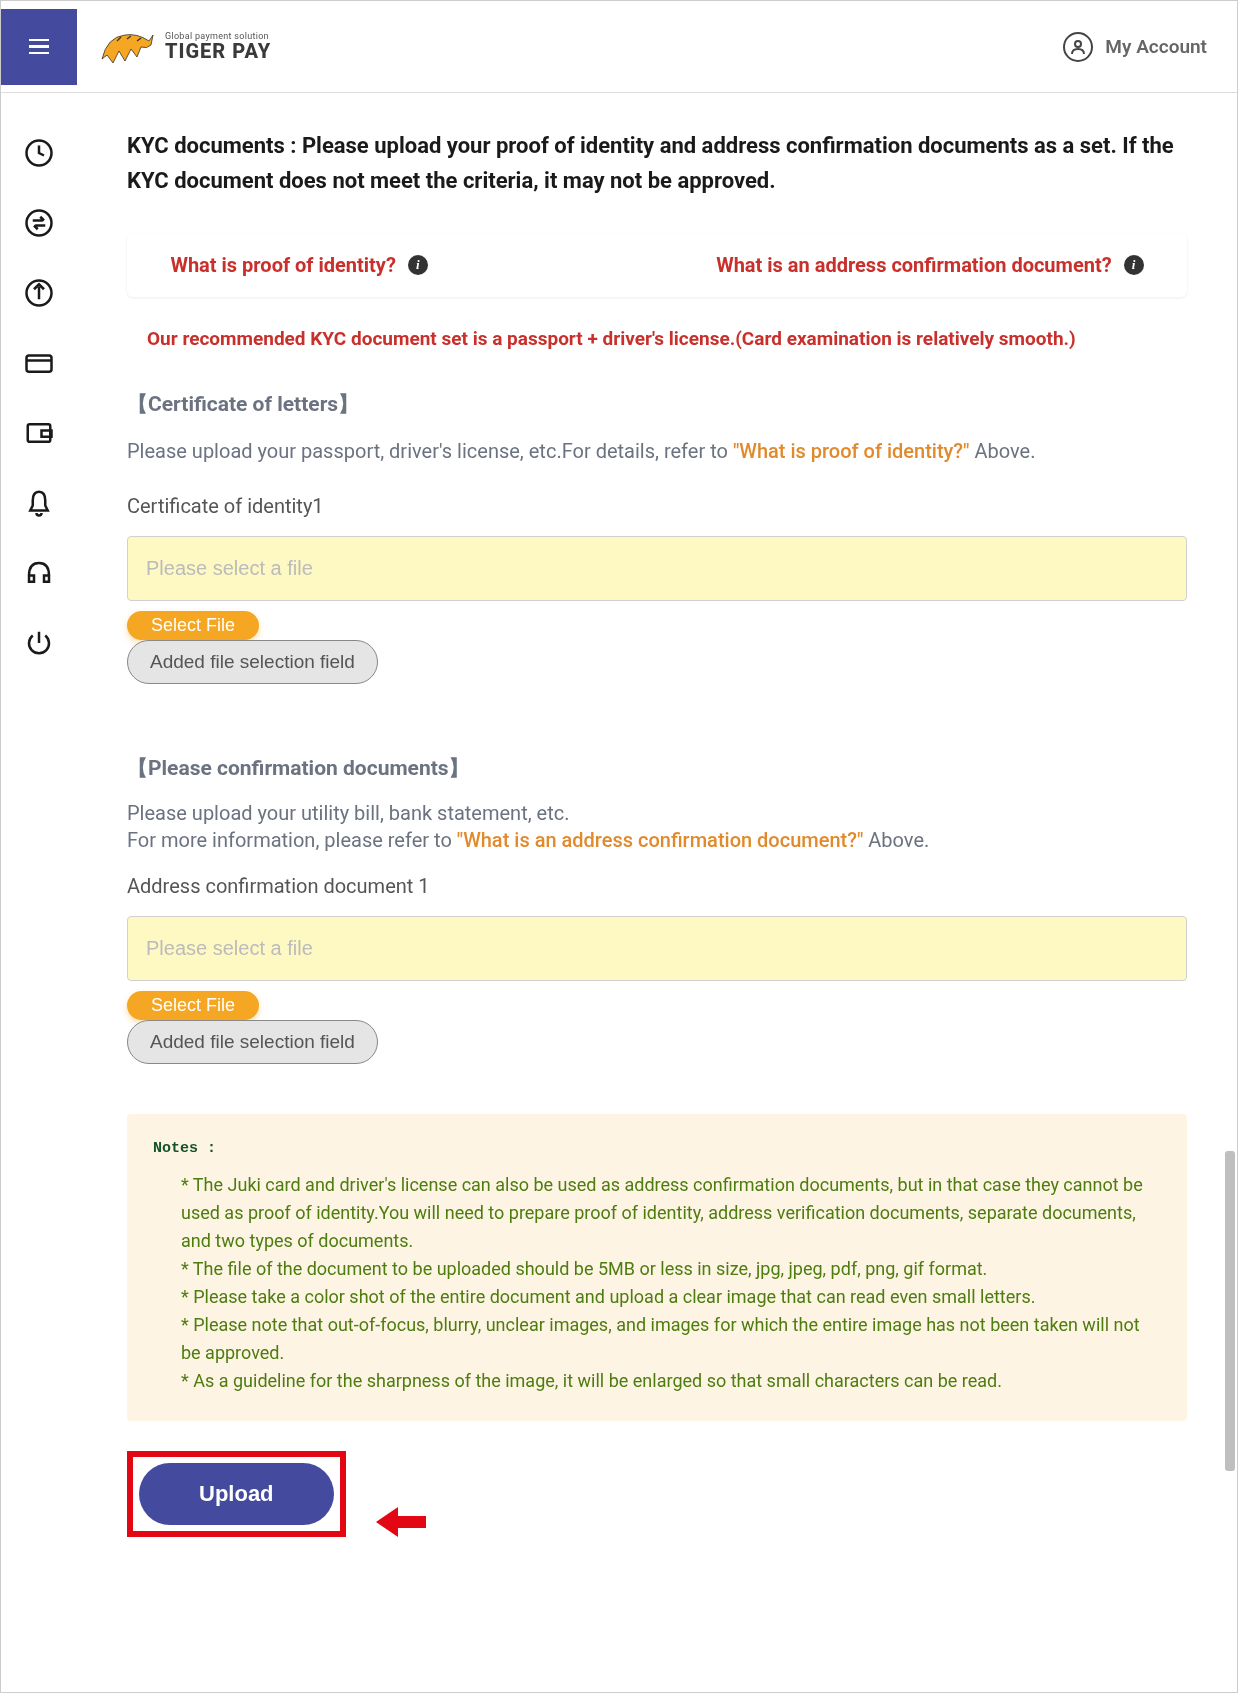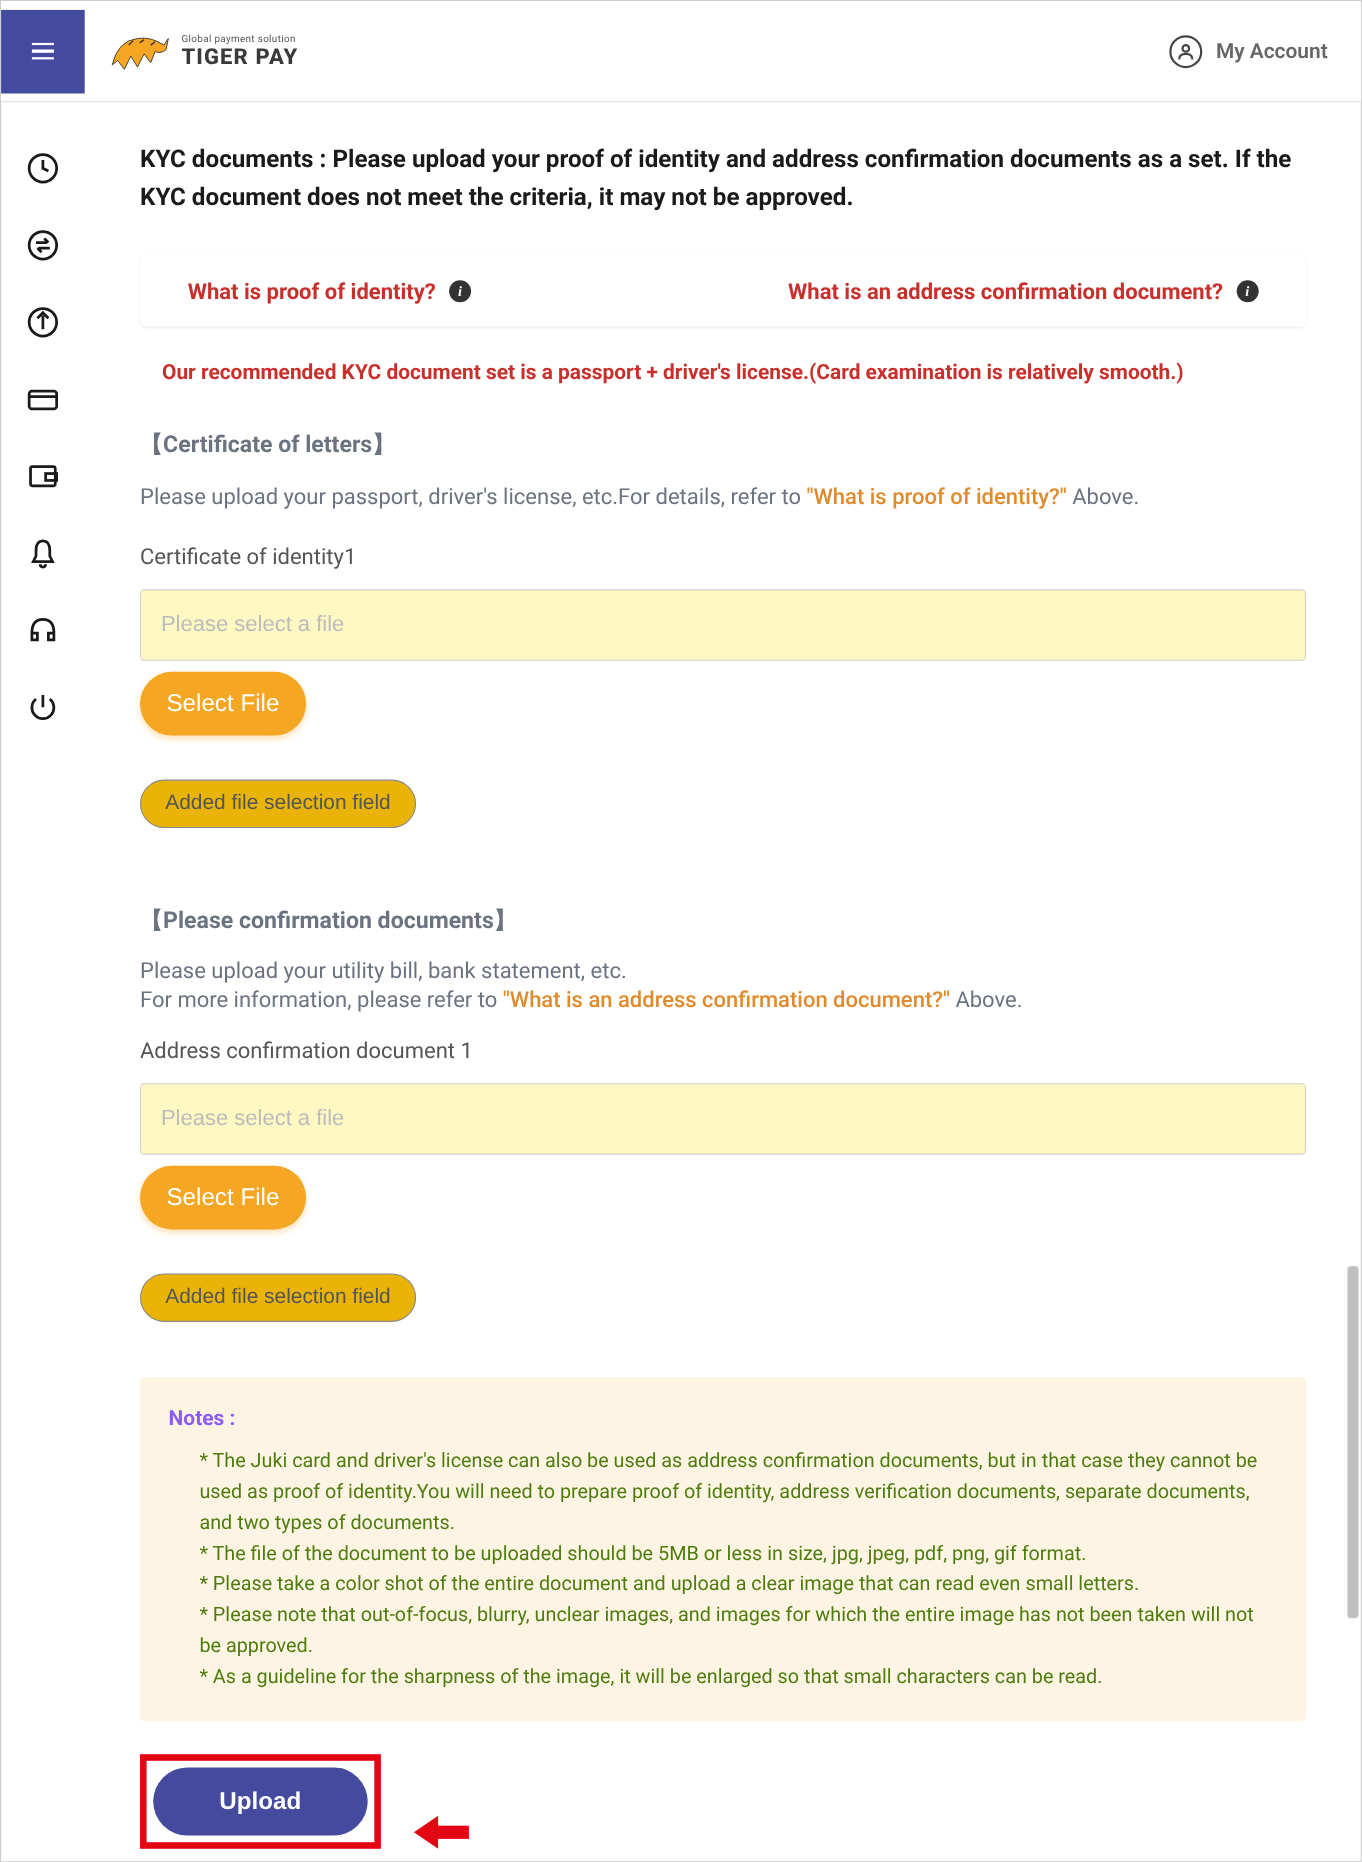--- a/index.html
+++ b/index.html
@@ -203,50 +203,50 @@
     padding: 20px 18px;
     font-size: 20px;
     color: #222;
     margin-bottom: 10px;
     background: #fef9c3;
   }
   .file-input::placeholder { color: #bbb; }
   .select-btn {
     background: #f5a623;
     color: #fff;
-    font-size: 22px;
+    font-size: 18px;
     font-weight: 500;
     border: none;
     border-radius: 999px;
-    padding: 16px 24px;
+    padding: 4px 24px;
     cursor: pointer;
     box-shadow: 0 3px 6px rgba(245,166,35,0.35);
   }
   .add-field-btn {
-    background: #eab308;
+    background: #e5e5e5;
     color: #555;
     font-size: 19px;
     border: 1.5px solid #888;
     border-radius: 999px;
     padding: 10px 22px;
     cursor: pointer;
-    margin-top: 40px;
   }
   .section-gap { margin-top: 70px; }
   .notes-box {
     background: #fdf4e3;
     border-radius: 4px;
     padding: 26px 26px;
     margin-top: 50px;
   }
   .notes-title {
-    color: #8b5cf6;
-    font-size: 19px;
+    color: #14532d;
+    font-size: 15px;
     font-weight: 700;
     margin-bottom: 14px;
+    font-family: Liberation Mono, monospace;
   }
   .notes-body {
     color: #4d7c0f;
     font-size: 18px;
     line-height: 1.55;
     margin-left: 28px;
   }
   .upload-row {
     margin-top: 30px;
     display: flex;

